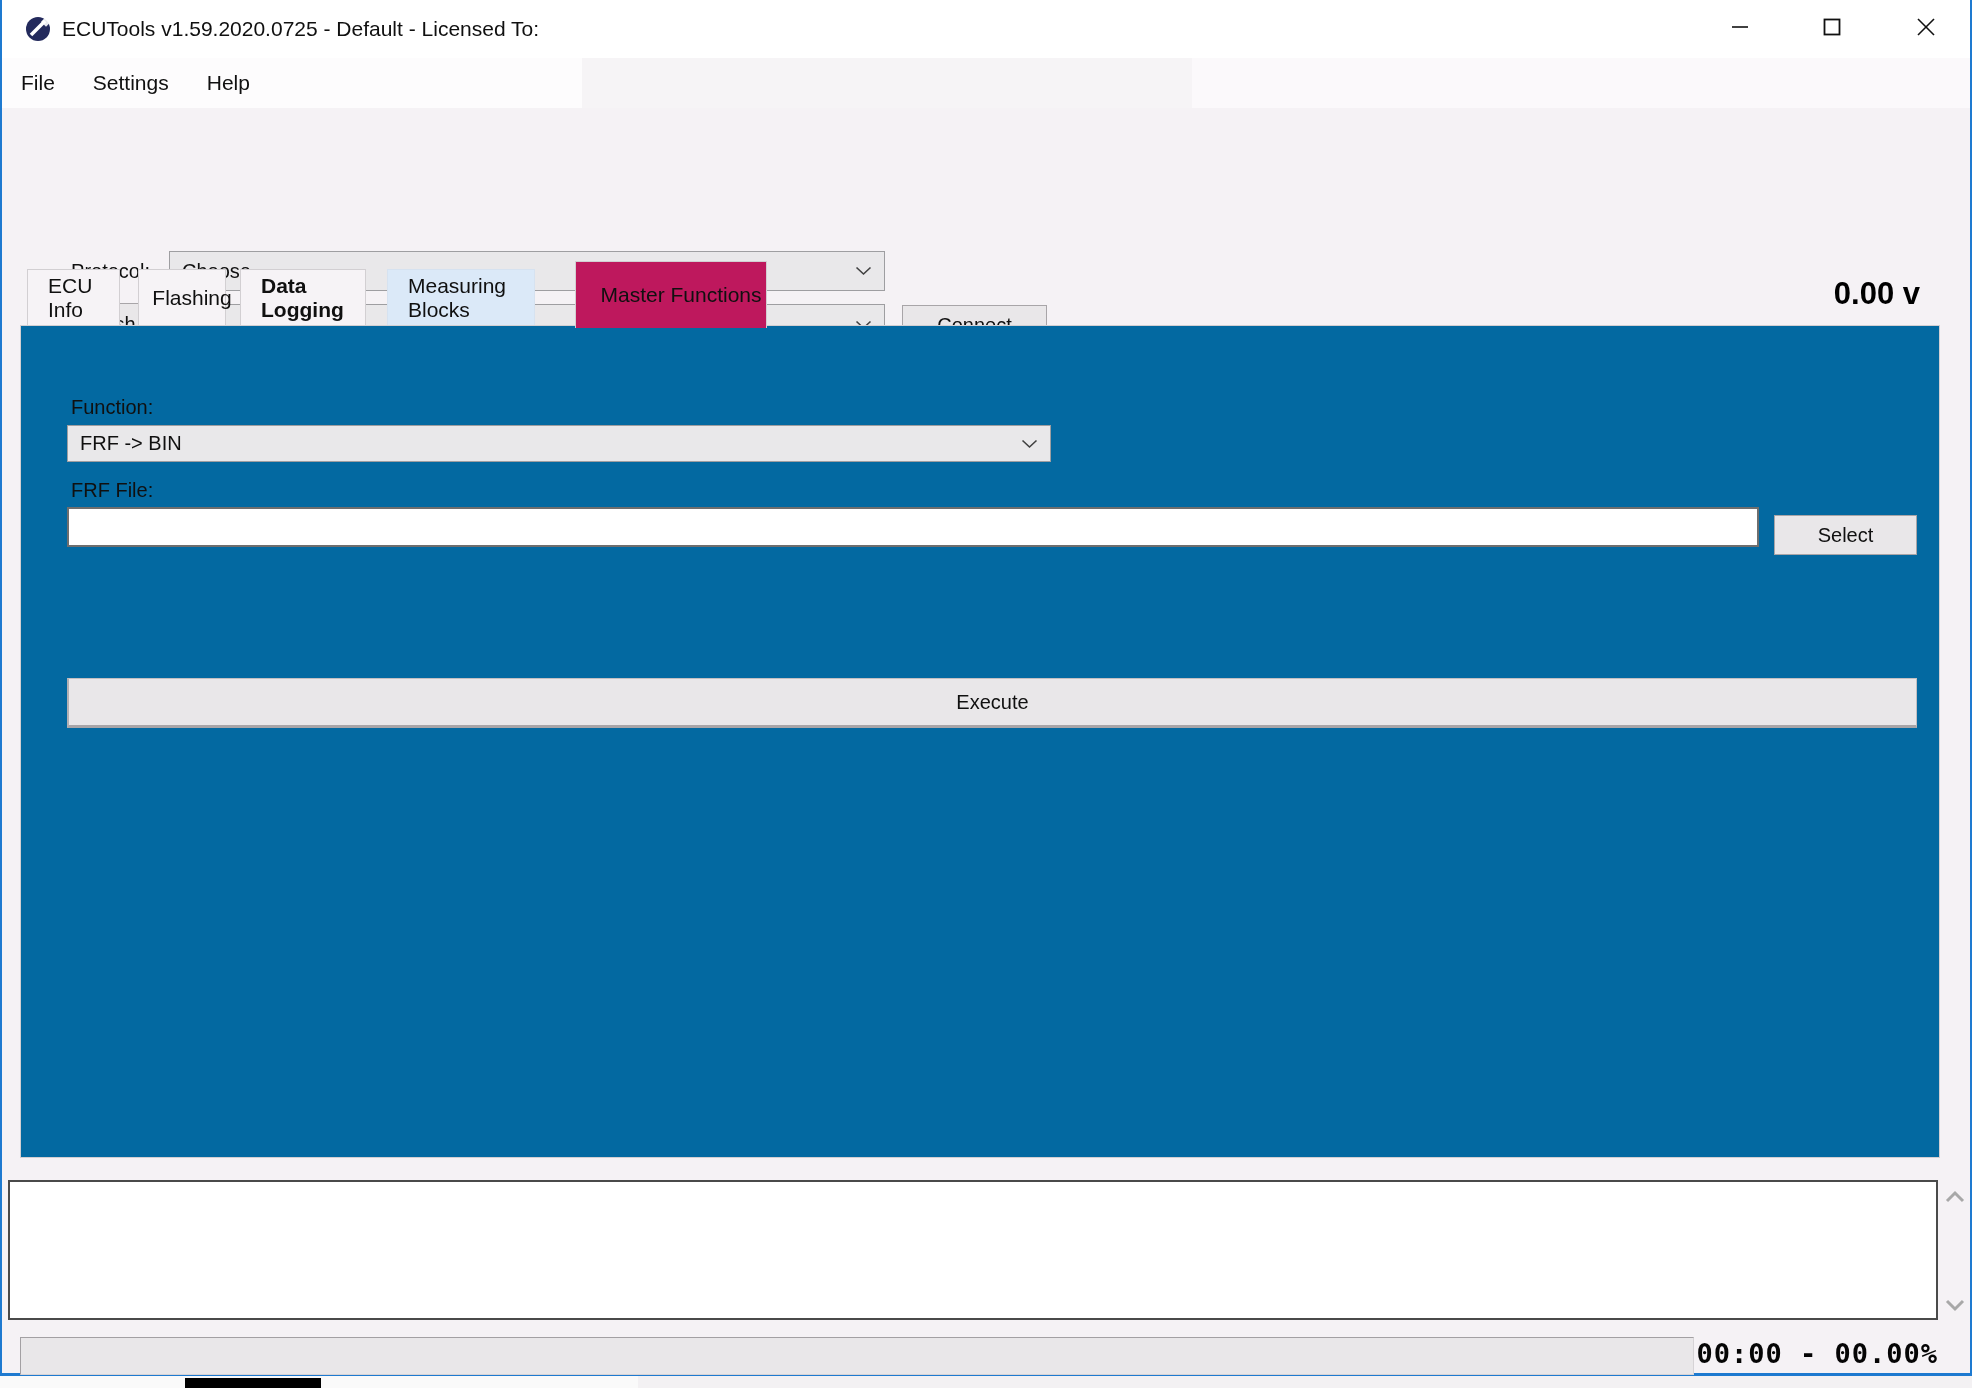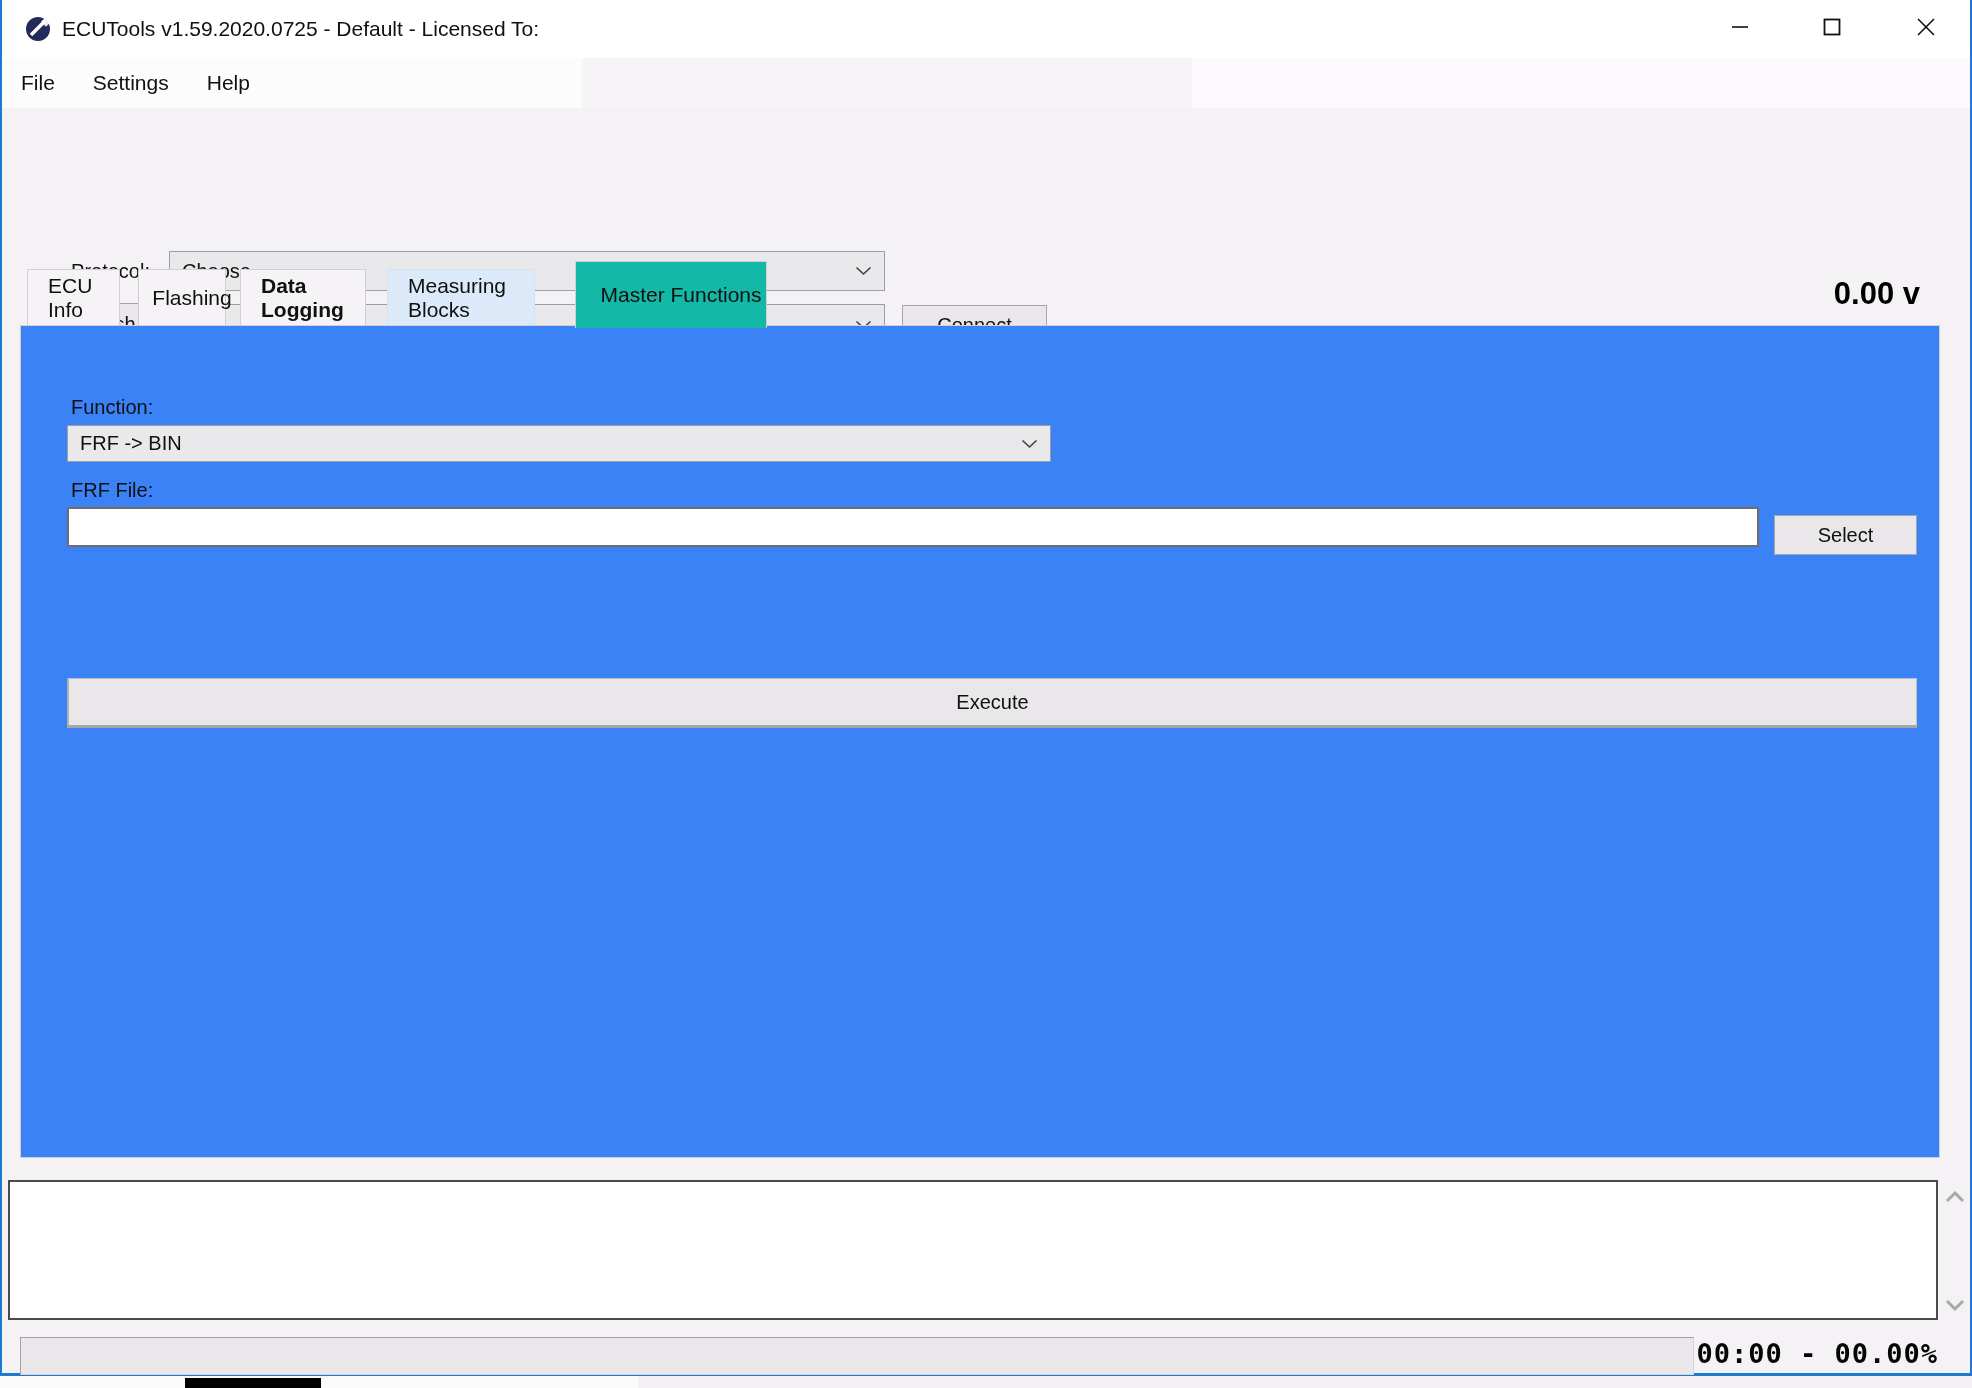--- a/index.html
+++ b/index.html
@@ -86,27 +86,27 @@
   .tab{
     position:absolute;box-sizing:border-box;display:flex;align-items:center;justify-content:center;
     font-size:21px;color:#101010;cursor:default;
     background:#f6f3f6;border:1px solid #d2cfd2;padding-left:20px;
   }
   .tab--idle1{left:25px;top:161px;width:93px;height:57px;}
   .tab--idle2{left:136px;top:161px;width:88px;height:57px;}
   .tab--idle3{left:238px;top:161px;width:126px;height:57px;font-weight:bold;}
   .tab--hover{left:385px;top:161px;width:148px;height:57px;background:#dbe9f8;border-color:#d6e2f0;}
   .tab--active{
-    left:573px;top:153px;width:192px;height:67px;background:#14b8a6;border:1px solid #d2cfd2;border-bottom:none;
+    left:573px;top:153px;width:192px;height:67px;background:#be185d;border:1px solid #d2cfd2;border-bottom:none;
     z-index:3;
   }
 
   .tabpanel{
     position:absolute;left:18px;top:217px;width:1920px;height:833px;
-    border:1px solid #d2cfd2;box-sizing:border-box;background:#3b82f6;z-index:1;
+    border:1px solid #d2cfd2;box-sizing:border-box;background:#0369a1;z-index:1;
   }
 
   .lbl-function{position:absolute;left:50px;top:70px;}
   .combo-function{left:46px;top:99px;width:984px;height:37px;}
   .lbl-frffile{position:absolute;left:50px;top:153px;}
   .input-frf{
     position:absolute;left:46px;top:181px;width:1692px;height:40px;box-sizing:border-box;
     background:#ffffff;border:2px solid #6e6e6e;font-size:20px;padding:0 10px;
     font-family:"Liberation Sans",sans-serif;color:#101010;
   }

